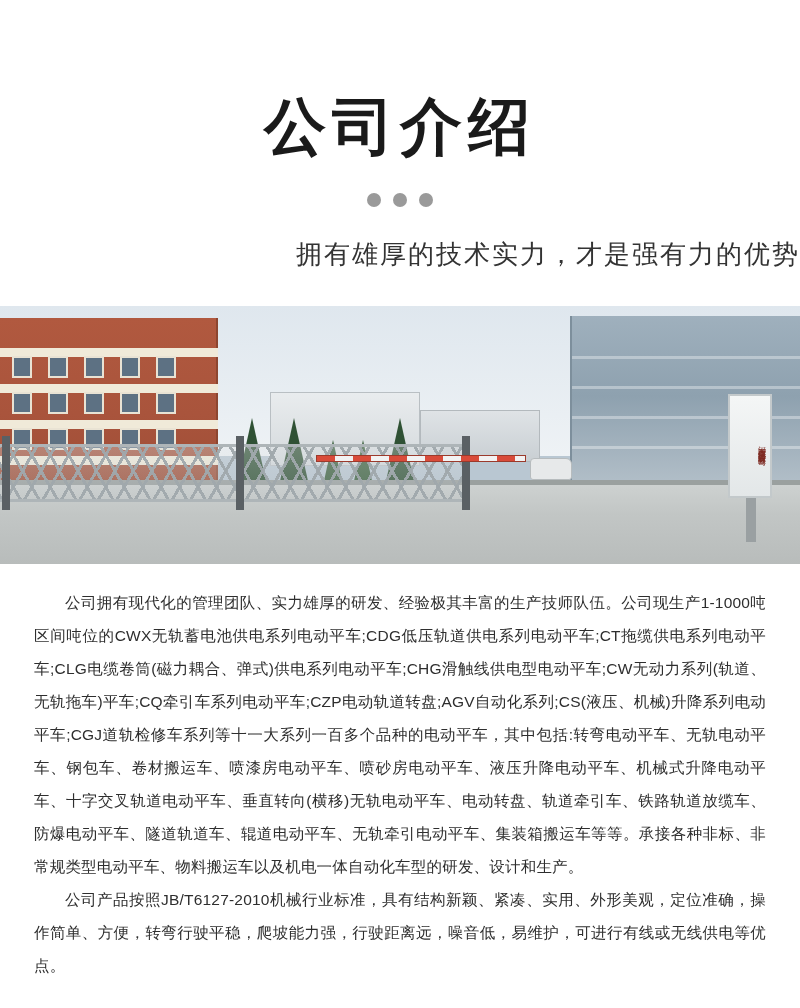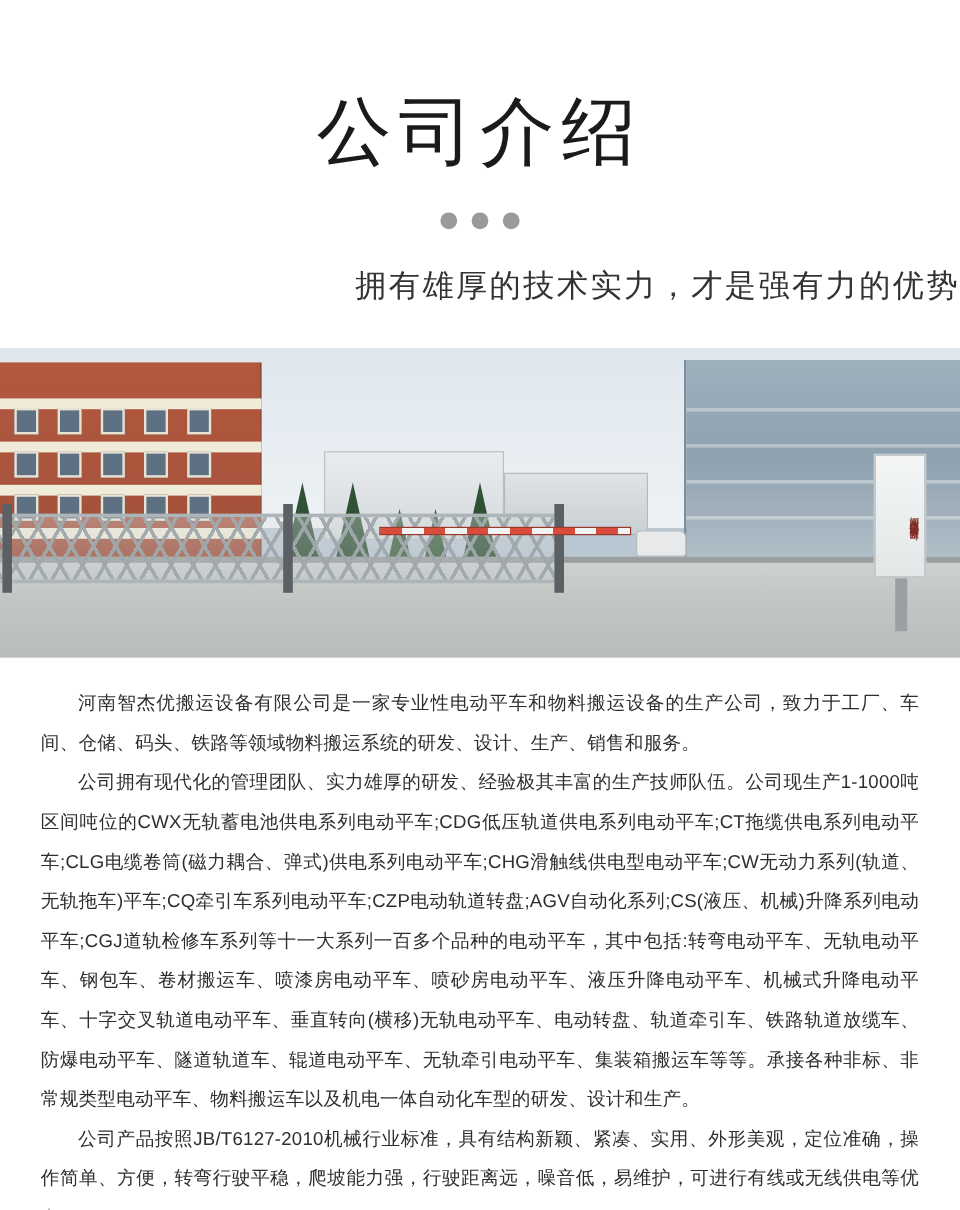--- a/index.html
+++ b/index.html
@@ -23,24 +23,24 @@
   }
 
   
   .header {
     padding-top: 78px;
     text-align: center;
   }
   .main-title {
     font-size: 62px;
     line-height: 1.05;
-    font-weight: normal;
+    font-weight: bold;
     letter-spacing: 6px;
     color: #1a1a1a;
-    margin: 0;
+    margin: 16px;
     font-family: "Liberation Sans", sans-serif;
   }
   .dots {
     margin: 34px auto 0 auto;
     display: flex;
     justify-content: center;
     gap: 12px;
     width: 100px;
   }
   .dot {
@@ -250,18 +250,17 @@
     <span class="gate-post" style="left:462px"></span>
 
     <div class="barrier"></div>
     <div class="car"></div>
 
     <div class="signpost"></div>
     <div class="signboard">河南智杰优搬运设备有限公司</div>
   </div>
 
   <div class="body-text">
-    <p>河南智杰优搬运设备有限公司是一家专业性电动平车和物料搬运设备的生产公司，致力于工厂、车间、仓储、码头、铁路等领域物料搬运系统的研发、设计、生产、销售和服务。</p>
     <p>公司拥有现代化的管理团队、实力雄厚的研发、经验极其丰富的生产技师队伍。公司现生产1-1000吨区间吨位的CWX无轨蓄电池供电系列电动平车;CDG低压轨道供电系列电动平车;CT拖缆供电系列电动平车;CLG电缆卷筒(磁力耦合、弹式)供电系列电动平车;CHG滑触线供电型电动平车;CW无动力系列(轨道、无轨拖车)平车;CQ牵引车系列电动平车;CZP电动轨道转盘;AGV自动化系列;CS(液压、机械)升降系列电动平车;CGJ道轨检修车系列等十一大系列一百多个品种的电动平车，其中包括:转弯电动平车、无轨电动平车、钢包车、卷材搬运车、喷漆房电动平车、喷砂房电动平车、液压升降电动平车、机械式升降电动平车、十字交叉轨道电动平车、垂直转向(横移)无轨电动平车、电动转盘、轨道牵引车、铁路轨道放缆车、防爆电动平车、隧道轨道车、辊道电动平车、无轨牵引电动平车、集装箱搬运车等等。承接各种非标、非常规类型电动平车、物料搬运车以及机电一体自动化车型的研发、设计和生产。</p>
     <p>公司产品按照JB/T6127-2010机械行业标准，具有结构新颖、紧凑、实用、外形美观，定位准确，操作简单、方便，转弯行驶平稳，爬坡能力强，行驶距离远，噪音低，易维护，可进行有线或无线供电等优点。</p>
   </div>
 
 </div>
 
 </body></html>

